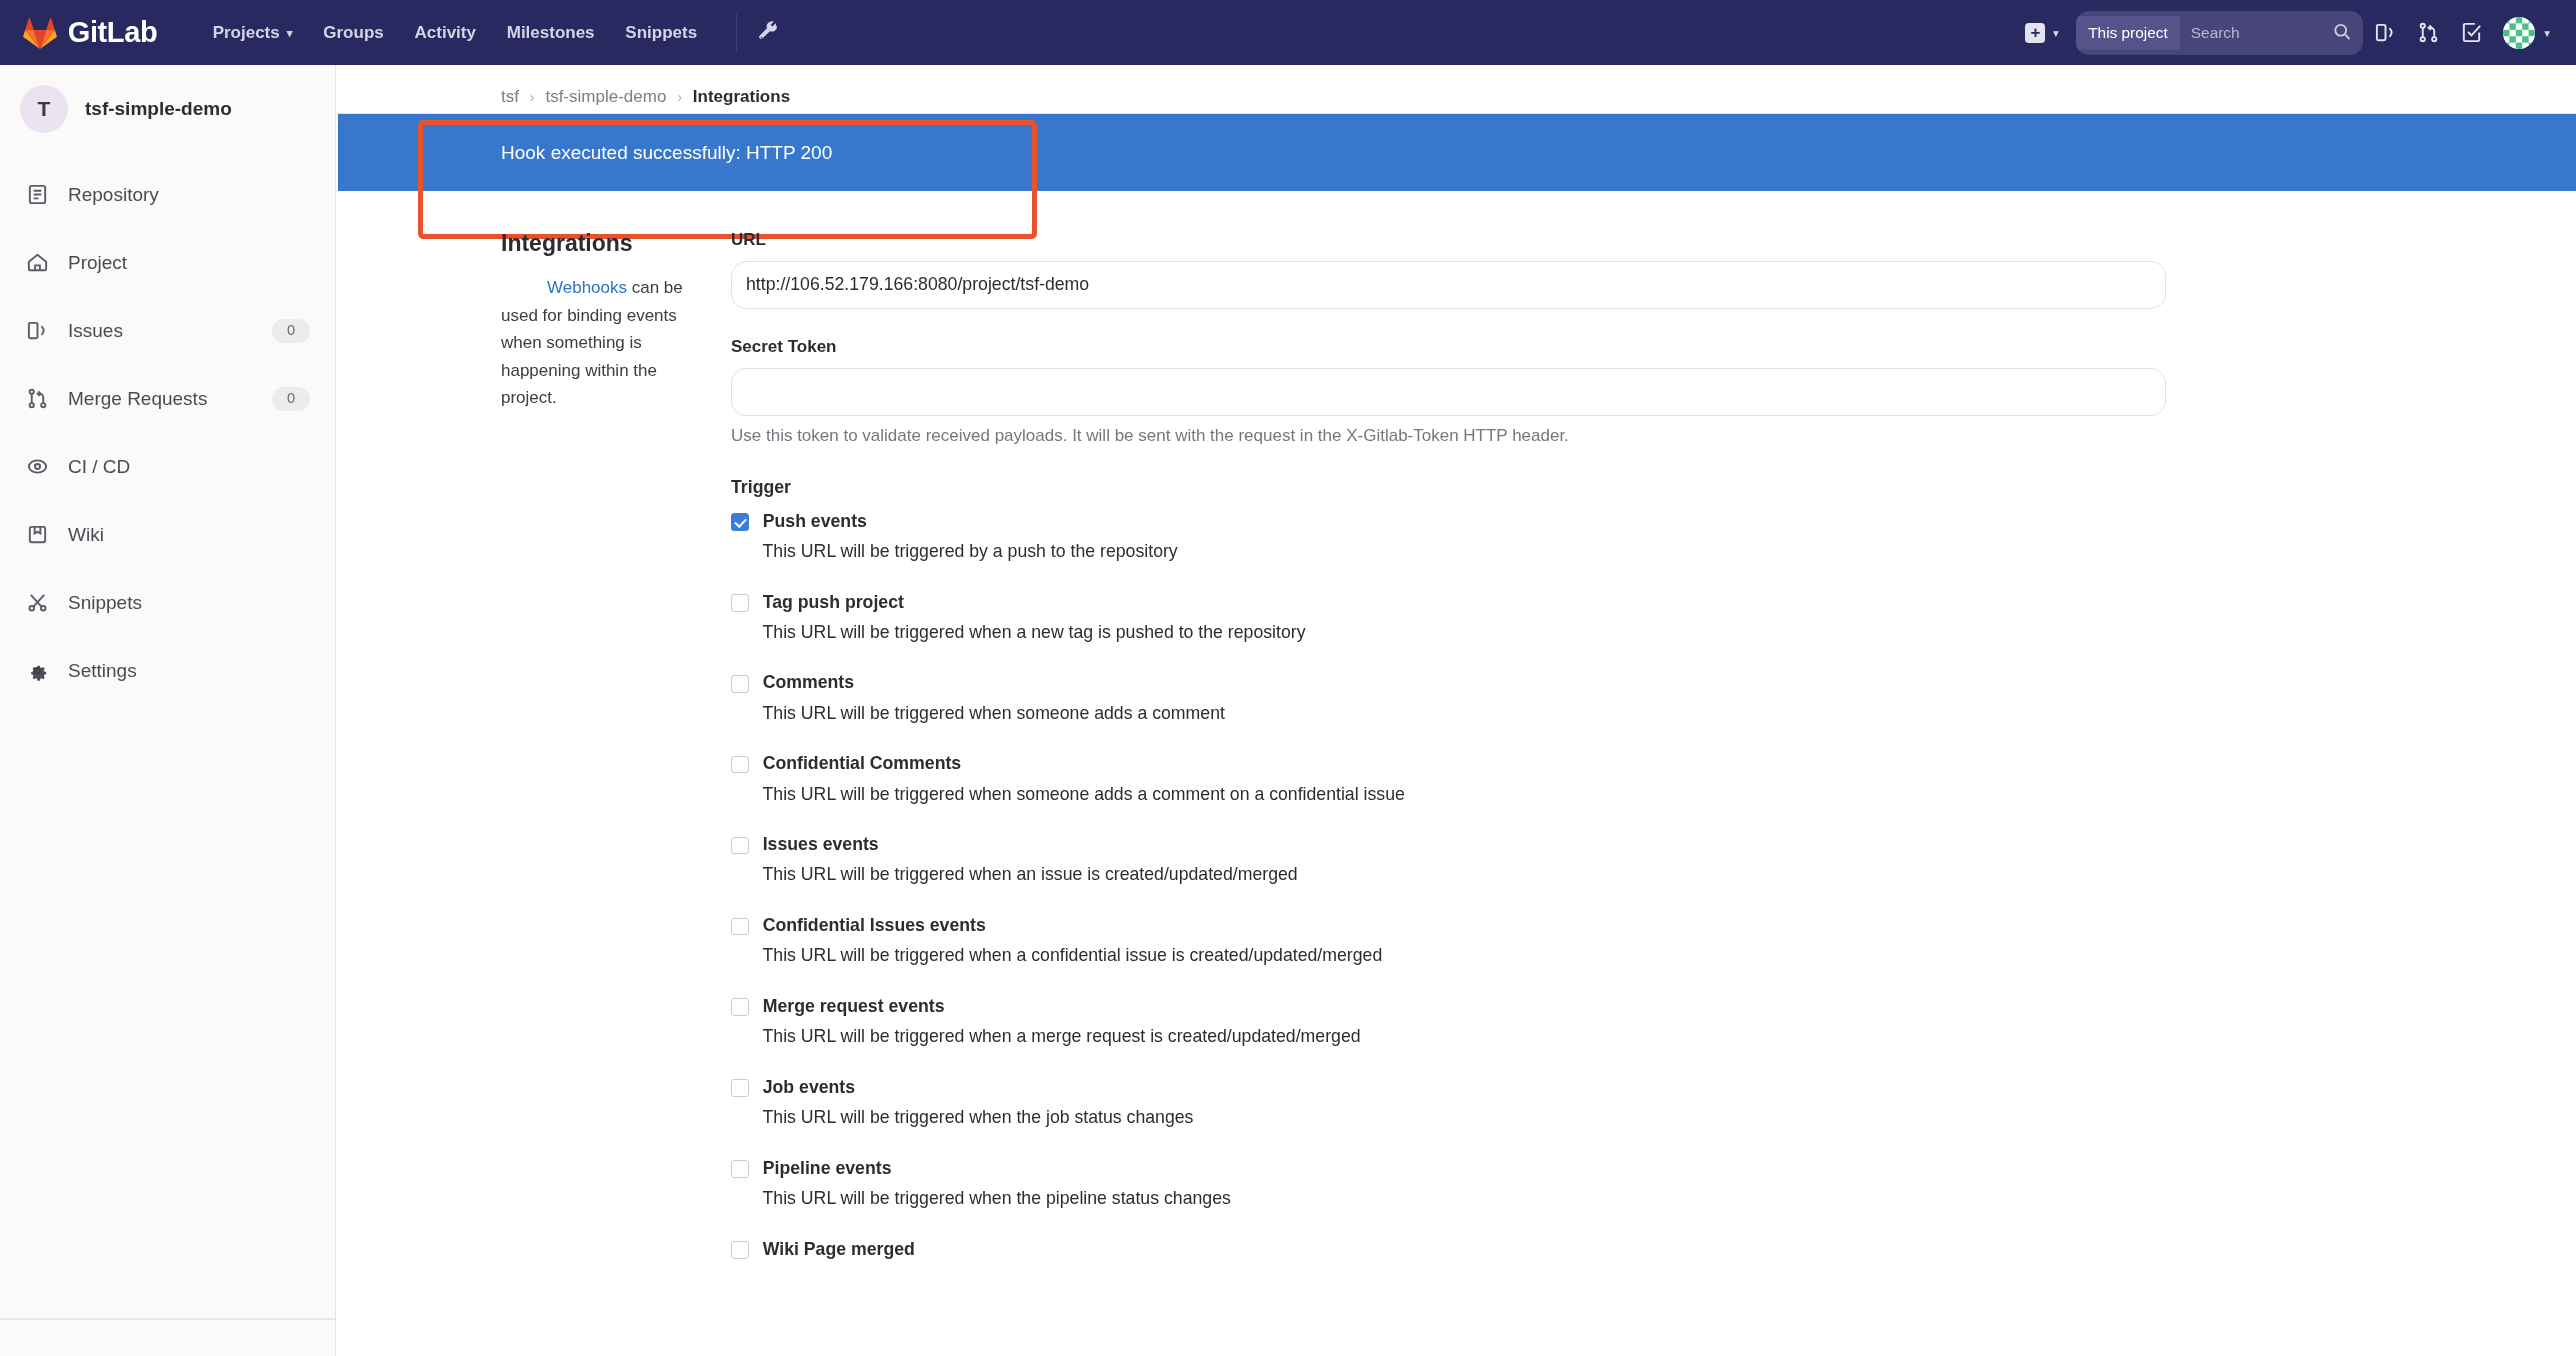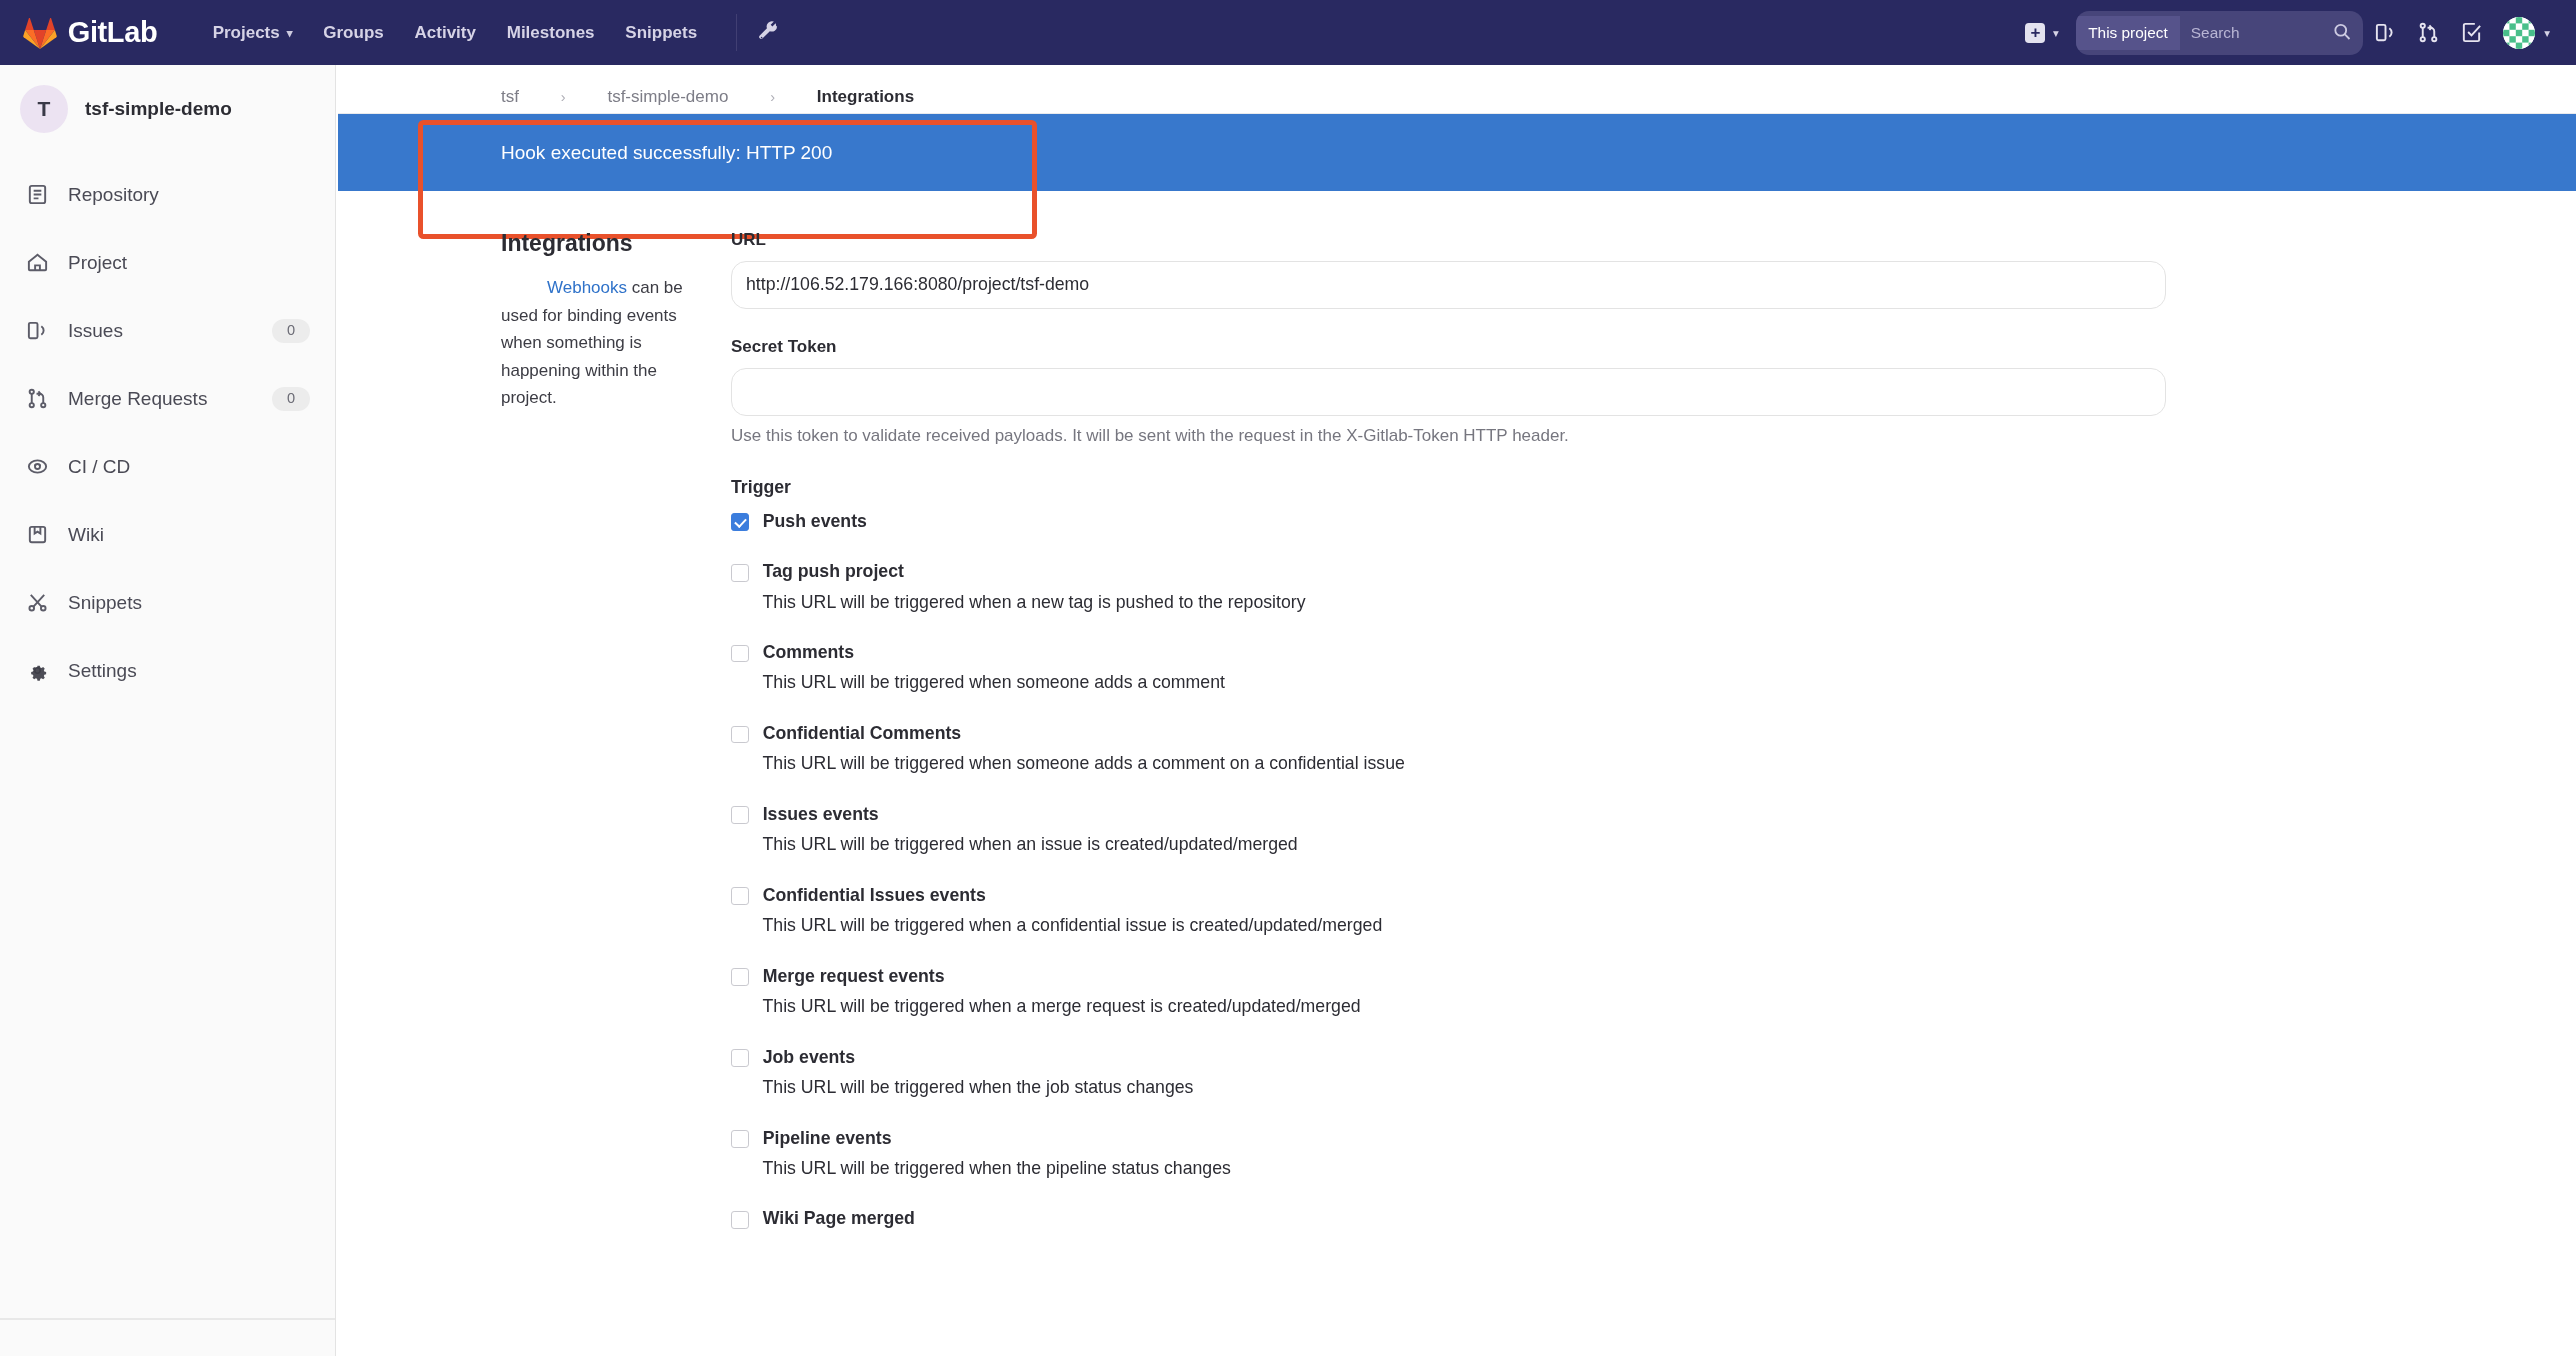--- a/index.html
+++ b/index.html
@@ -135,21 +135,21 @@
     width: 335px; height: 2.3px; background: #e8e8e8;
   }
 
   
   .content {
     position: absolute; top: 65px; left: 338px;
     width: 2238px; height: 1292px; background: #fff;
   }
   .breadcrumb {
     display: flex; align-items: center;
-    padding: 21.5px 0 0 163px; font-size: 17px; color: #7d7d87; gap: 31px;
+    padding: 21.5px 0 0 163px; font-size: 17px; color: #7d7d87;
   }
   .crumb { cursor: pointer; }
   .crumb.current { color: #2c2c33; font-weight: 700; cursor: default; }
   .crumb-sep { margin: 0 10.8px; color: #aeaeb6; font-size: 14.6px; }
 
   .alert-band {
     position: absolute; top: 48px; left: 0;
     width: 2238px; height: 0.8px; background: #e9eaec;
   }
   .alert {
@@ -484,20 +484,21 @@
       <input class="fld-input" type="text" value="" style="">
       <div class="fld-help">Use this token to validate received payloads. It will be sent with the request in the X-Gitlab-Token HTTP header.</div>
 
       <div class="trigger-title">Trigger</div>
 
       <div class="trig-row">
         <div class="trig-head">
           <span class="cbox checked"></span>
           <span class="trig-label">Push events</span>
         </div>
+        <div class="trig-desc">This URL will be triggered by a push to the repository</div>
       </div>
       <div class="trig-spacer"></div>
 
       <div class="trig-row">
         <div class="trig-head">
           <span class="cbox"></span>
           <span class="trig-label">Tag push project</span>
         </div>
         <div class="trig-desc">This URL will be triggered when a new tag is pushed to the repository</div>
       </div>

